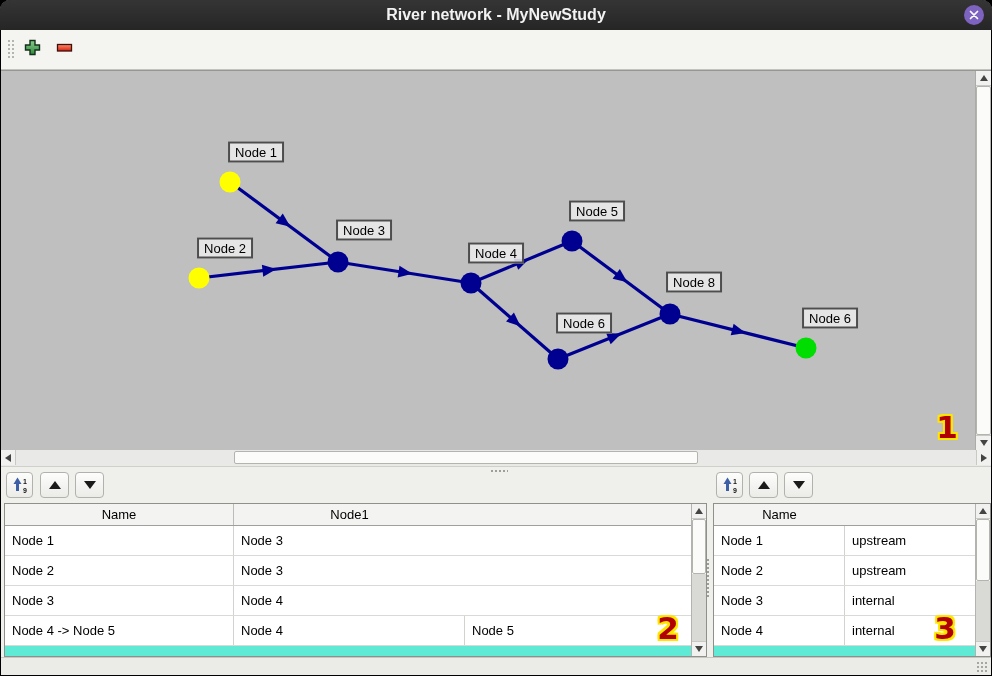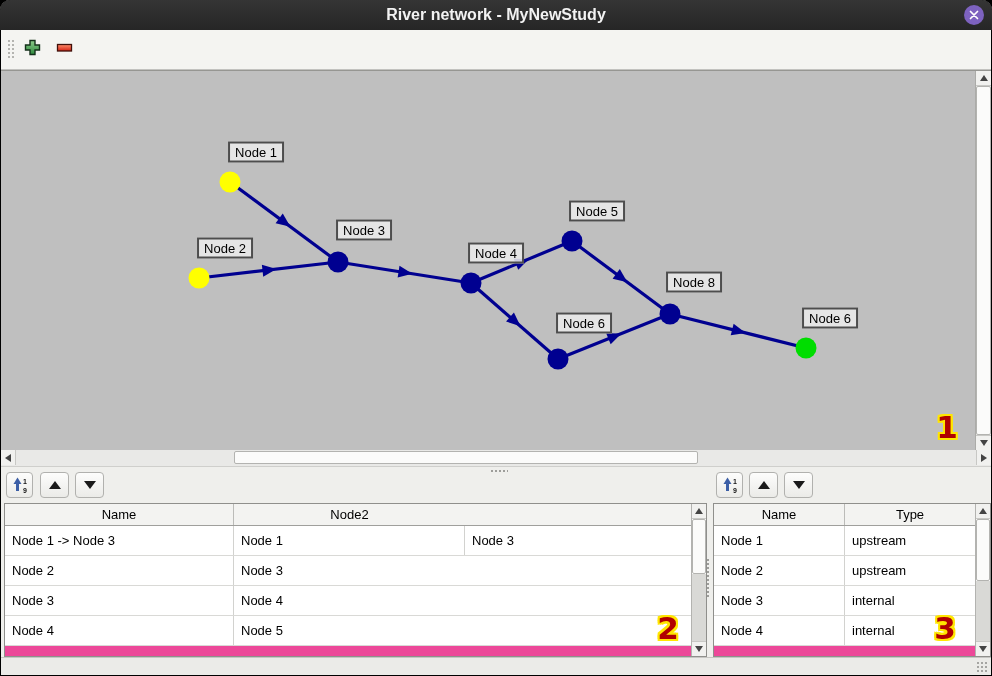--- a/index.html
+++ b/index.html
@@ -53,21 +53,21 @@
     background-image:radial-gradient(#9d9d9a 1px,transparent 1.2px);background-size:4px 4px;}
   .v-splitter{position:absolute;left:706px;top:558px;width:4px;height:40px;
     background-image:radial-gradient(#9d9d9a 1px,transparent 1.2px);background-size:4px 4px;}
   
   .mini-btn{position:absolute;top:472px;height:26px;border:1px solid #b1b1ae;border-radius:4px;
     background:linear-gradient(#fdfdfc,#ebebe8);padding:0;display:flex;align-items:center;
     justify-content:center;cursor:pointer;}
   .mini-btn .tri-up{border-left-width:6px;border-right-width:6px;border-bottom:8px solid #1a1a1a;}
   .mini-btn .tri-down{border-left-width:6px;border-right-width:6px;border-top:8px solid #1a1a1a;}
   
-  .dtable{position:absolute;top:503px;height:154px;background:#ec4899;border:1px solid #8f8f8c;box-sizing:border-box;}
+  .dtable{position:absolute;top:503px;height:154px;background:#5eead4;border:1px solid #8f8f8c;box-sizing:border-box;}
   .dtable.left{left:4px;width:703px;} .dtable.right{left:713px;width:278px;}
   .tgrid{position:absolute;left:0;top:0;right:15px;bottom:0;overflow:hidden;}
   .trow{display:grid;box-sizing:border-box;}
   .reach .trow{grid-template-columns:229px 231px 226px;}
   .ntab .trow{grid-template-columns:131px 130px;}
   .trow.head{height:22px;background:#f3f3f1;border-bottom:1px solid #9f9f9c;}
   .trow.head .tcell{text-align:center;line-height:21px;border-right:1px solid #bbbbb8;}
   .trow.body{height:30px;background:#fff;border-bottom:1px solid #d9d9d6;}
   .trow.body .tcell{line-height:29px;padding-left:7px;border-right:1px solid #d2d2cf;}
   .tcell{font-size:13px;color:#000;overflow:hidden;white-space:nowrap;box-sizing:border-box;}
@@ -217,57 +217,56 @@
       <div class="tri-up"></div>
     </button>
   <button class="mini-btn" style="left:784px;width:29px;">
       <div class="tri-down"></div>
     </button>
 
   <div class="dtable left reach">
     <div class="tgrid" id="reach-grid">
         <div class="trow head">
           <div class="tcell">Name</div>
-          <div class="tcell">Node2</div>
-        </div>
-        <div class="trow body">
-          <div class="tcell">Node 1 -&gt; Node 3</div>
+          <div class="tcell">Node1</div>
+        </div>
+        <div class="trow body">
           <div class="tcell">Node 1</div>
           <div class="tcell">Node 3</div>
         </div>
         <div class="trow body">
           <div class="tcell">Node 2</div>
           <div class="tcell">Node 3</div>
         </div>
         <div class="trow body">
           <div class="tcell">Node 3</div>
           <div class="tcell">Node 4</div>
         </div>
         <div class="trow body">
+          <div class="tcell">Node 4 -&gt; Node 5</div>
           <div class="tcell">Node 4</div>
           <div class="tcell">Node 5</div>
         </div>
       </div>
     <div class="tvscroll">
       <div class="sb-btn top">
           <div class="tri-up"></div>
         </div>
       <div class="sb-slider" style="height:53px;"></div>
       <div class="sb-trough"></div>
       <div class="sb-btn bottom">
           <div class="tri-down"></div>
         </div>
     </div>
   </div>
 
   <div class="dtable right ntab">
     <div class="tgrid" id="node-grid">
         <div class="trow head">
           <div class="tcell">Name</div>
-          <div class="tcell">Type</div>
         </div>
         <div class="trow body">
           <div class="tcell">Node 1</div>
           <div class="tcell">upstream</div>
         </div>
         <div class="trow body">
           <div class="tcell">Node 2</div>
           <div class="tcell">upstream</div>
         </div>
         <div class="trow body">

